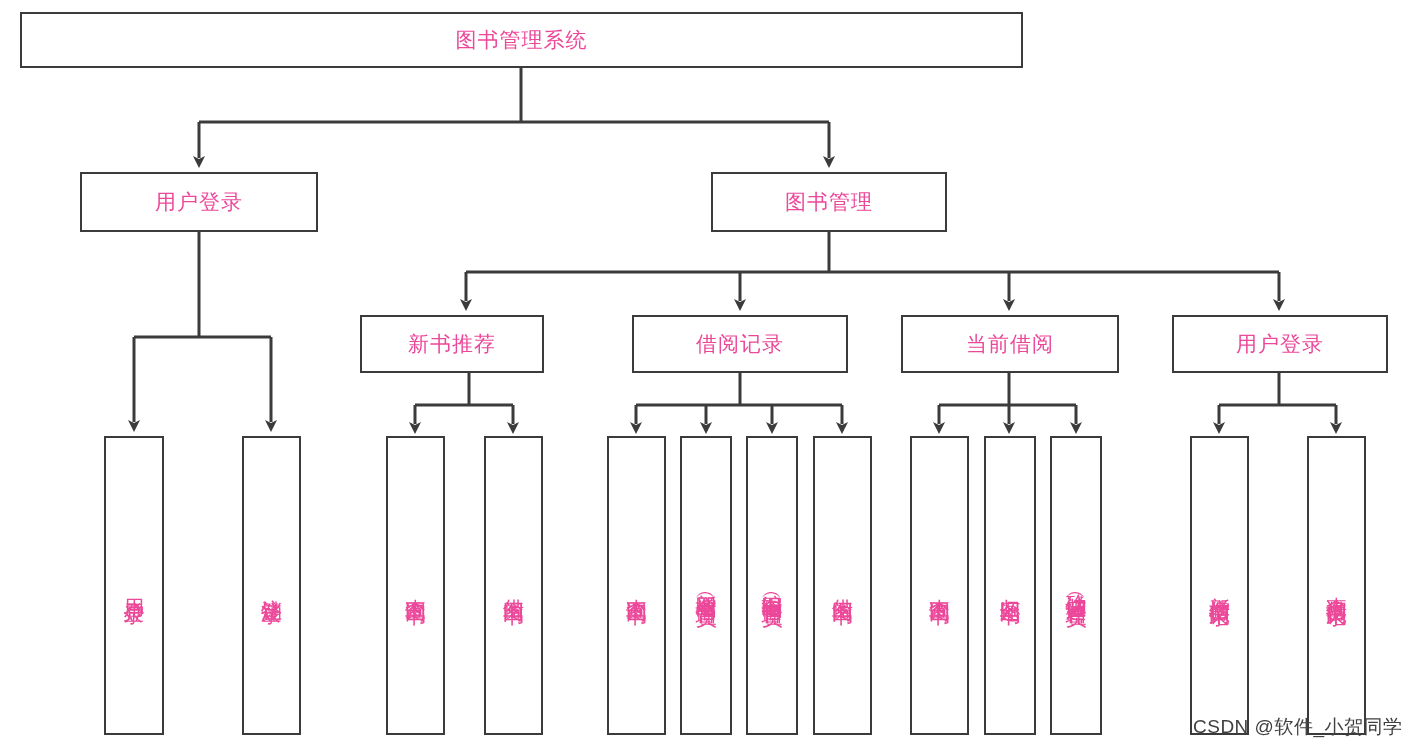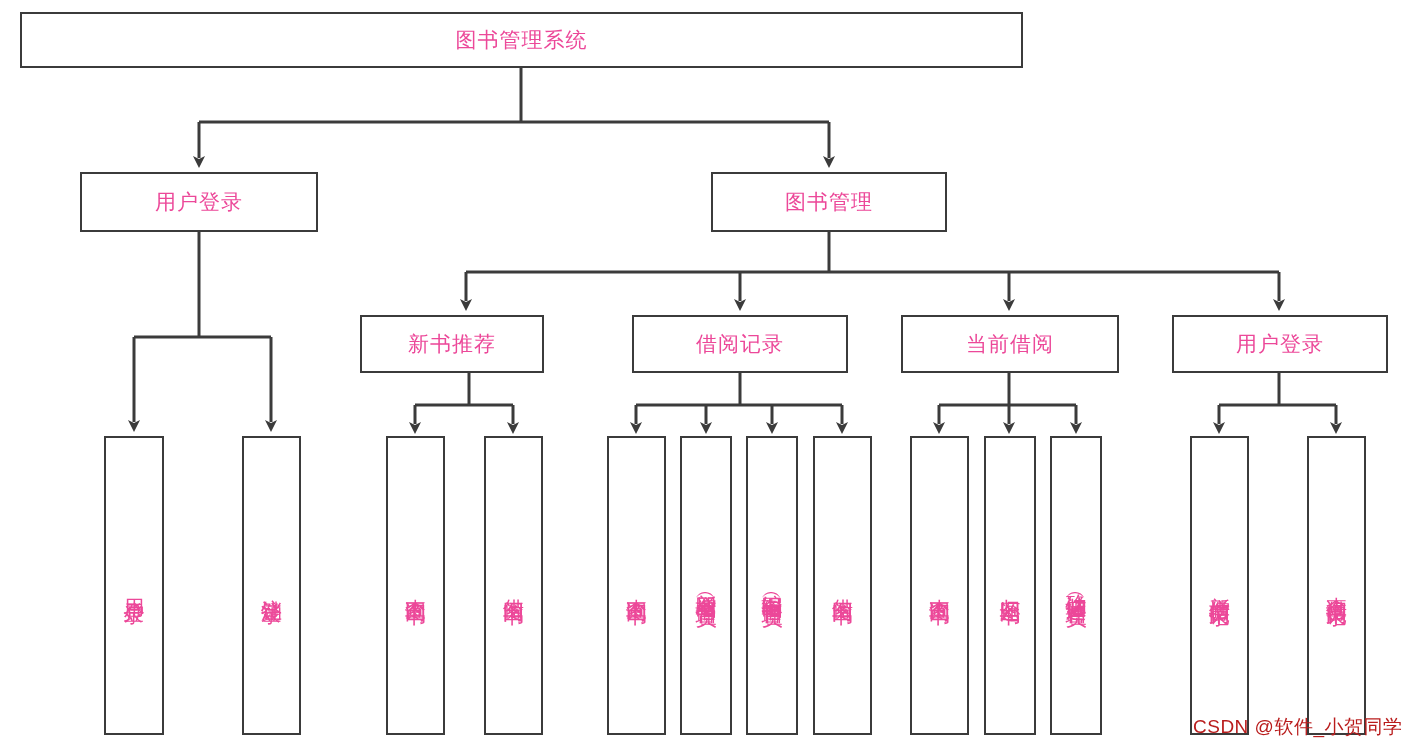--- a/index.html
+++ b/index.html
@@ -172,15 +172,15 @@
         <span class="vtext">确认归还（管理员）</span>
       </div>
       <div class="node v" style="left: 1190px; top: 436px; width: 59px; height: 299px;">
         <span class="vtext">新增借阅记录</span>
       </div>
       <div class="node v" style="left: 1307px; top: 436px; width: 59px; height: 299px;">
         <span class="vtext">查询借阅记录</span>
       </div>
     </div>
 
-  <div class="watermark" style="left: 1193px; top: 714px; color: #b91c1c; text-align: center;">CSDN @软件_小贺同学</div>
+  <div class="watermark" style="left: 1193px; top: 714px; color: #404040; text-align: center;">CSDN @软件_小贺同学</div>
 
 </div>
 
 </body></html>

